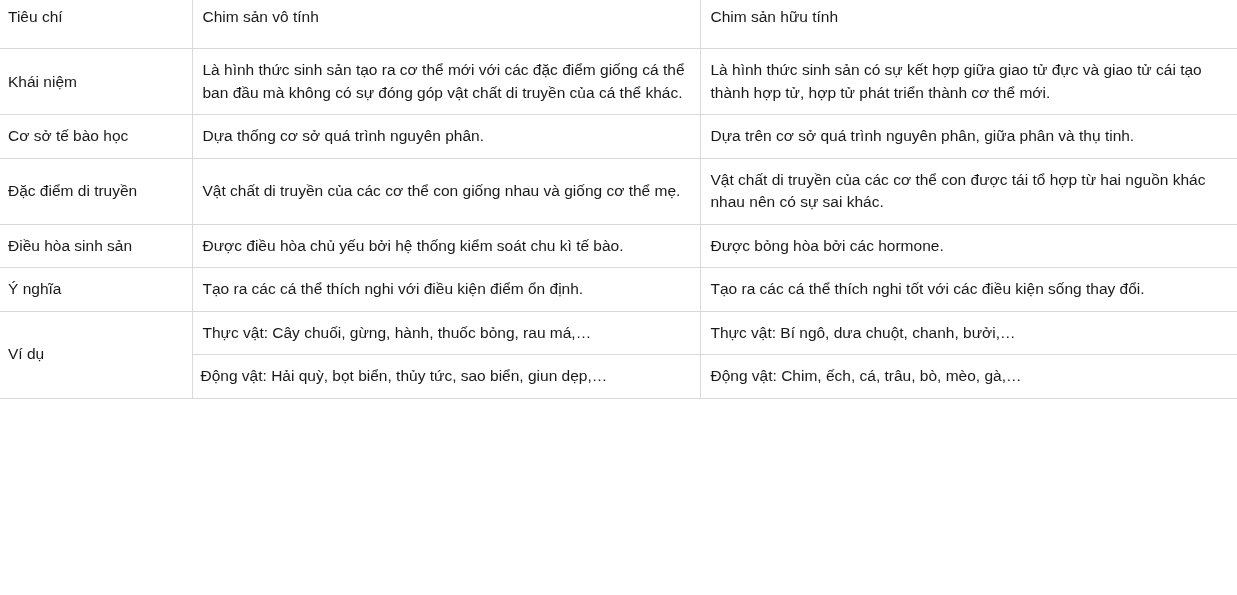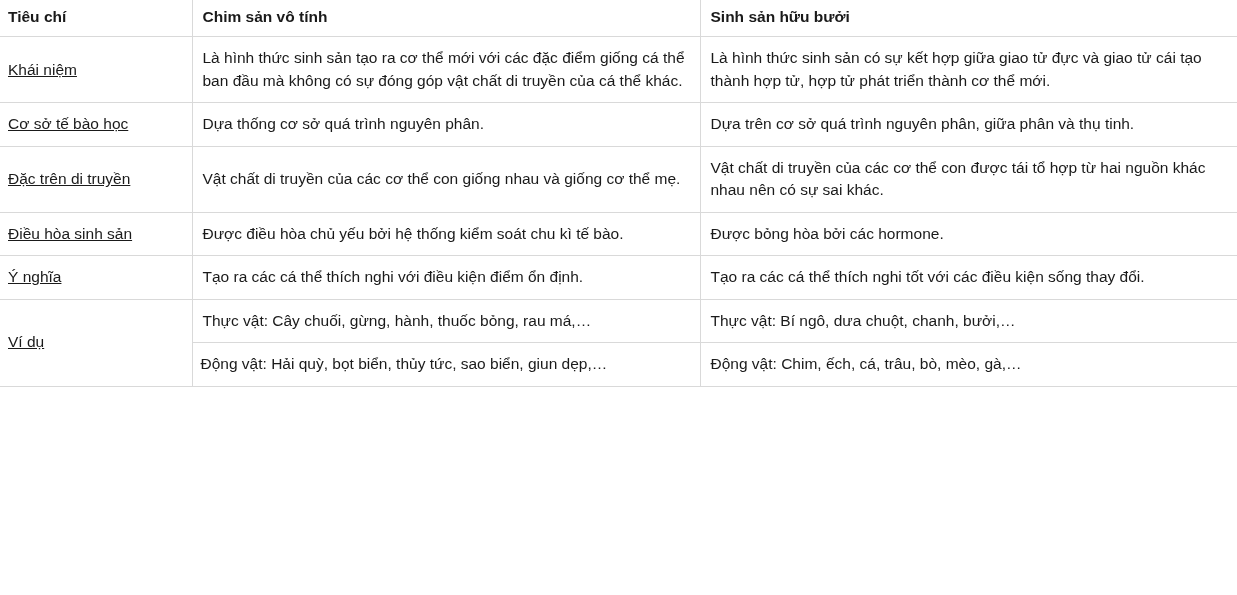--- a/index.html
+++ b/index.html
@@ -38,30 +38,29 @@
   }
   table.comparison th:first-child,
   table.comparison td:first-child {
     border-left: none;
     padding-left: 8px;
   }
   table.comparison tr > *:last-child {
     border-right: none;
   }
   table.comparison thead th {
-    font-weight: bold;
+    font-weight: normal;
     padding-top: 6px;
-    padding-bottom: 8px;
+    padding-bottom: 20px;
     border-top: none;
     vertical-align: top;
     margin-top: 15px;
   }
   .crit {
     font-size: 15.5px;
-    text-decoration: underline;
   }
   td.example-label {
     vertical-align: middle;
   }
   
   table.comparison thead tr th { border-top: none; }
 </style>
 </head>
 <body>
 
@@ -69,36 +68,36 @@
   <table class="comparison">
     <colgroup>
       <col class="c0">
       <col class="c1">
       <col class="c2">
     </colgroup>
     <thead>
       <tr>
         <th>Tiêu chí</th>
         <th>Chim sản vô tính</th>
-        <th>Sinh sản hữu bưởi</th>
+        <th>Chim sản hữu tính</th>
       </tr>
     </thead>
     <tbody>
       <tr>
         <td class="crit">Khái niệm</td>
         <td>Là hình thức sinh sản tạo ra cơ thể mới với các đặc điểm giống cá thể ban đầu mà không có sự đóng góp vật chất di truyền của cá thể khác.</td>
         <td>Là hình thức sinh sản có sự kết hợp giữa giao tử đực và giao tử cái tạo thành hợp tử, hợp tử phát triển thành cơ thể mới.</td>
       </tr>
       <tr>
         <td class="crit">Cơ sở tế bào học</td>
         <td>Dựa thống cơ sở quá trình nguyên phân.</td>
         <td>Dựa trên cơ sở quá trình nguyên phân, giữa phân và thụ tinh.</td>
       </tr>
       <tr>
-        <td class="crit">Đặc trên di truyền</td>
+        <td class="crit">Đặc điểm di truyền</td>
         <td>Vật chất di truyền của các cơ thể con giống nhau và giống cơ thể mẹ.</td>
         <td>Vật chất di truyền của các cơ thể con được tái tổ hợp từ hai nguồn khác nhau nên có sự sai khác.</td>
       </tr>
       <tr>
         <td class="crit">Điều hòa sinh sản</td>
         <td>Được điều hòa chủ yếu bởi hệ thống kiểm soát chu kì tế bào.</td>
         <td>Được bỏng hòa bởi các hormone.</td>
       </tr>
       <tr>
         <td class="crit">Ý nghĩa</td>

